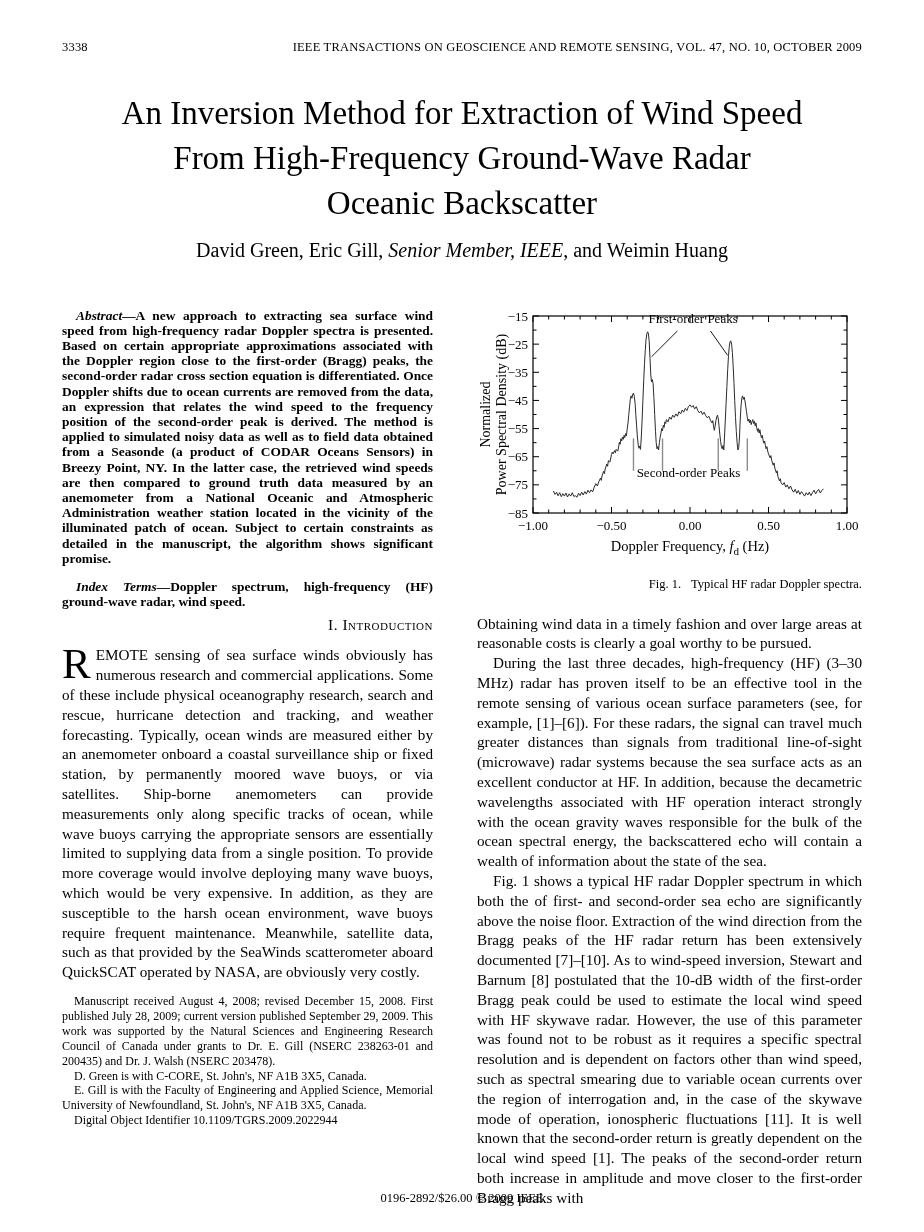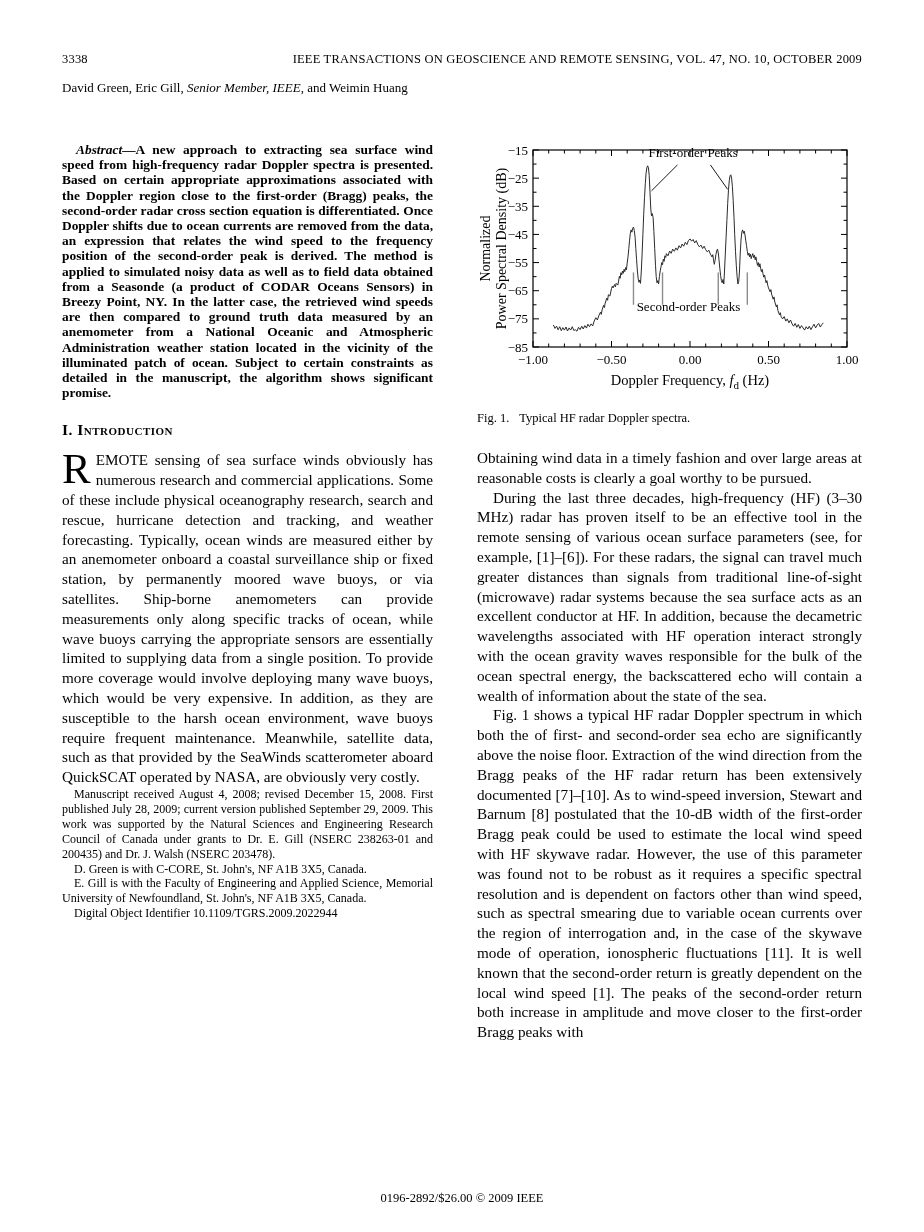--- a/index.html
+++ b/index.html
@@ -3,75 +3,83 @@
 <meta charset="utf-8">
 <style>
   * { margin:0; padding:0; box-sizing:border-box; }
   html,body { background:#ffffff; }
   body {
     width:924px; height:1232px;
     color:#000;
     font-family:"Liberation Serif", serif;
     -webkit-font-smoothing:antialiased;
   }
-  .page { position:relative; width:924px; height:1232px; padding:52px 62px 0 62px; overflow:hidden; }
+  .page { position:relative; width:924px; height:1232px; padding:40px 62px 0 62px; overflow:hidden; }
 
   .running-head { display:flex; justify-content:space-between; font-size:12.5px; letter-spacing:0.2px; }
 
   .title { text-align:center; margin-top:36px; font-size:33px; font-weight:400; line-height:1.36; }
-  .authors { margin-top:13px; font-size:13px; }
+  .authors { text-align:center; margin-top:13px; font-size:20px; }
   .authors .it { font-style:italic; }
 
   .columns { display:flex; gap:44px; margin-top:46px; }
   .col { width:385px; text-align:justify; }
 
   .abstract, .index-terms { font-weight:bold; font-size:13.4px; line-height:15.2px; text-indent:14px; }
   .lead-it { font-style:italic; }
   .index-terms { margin-top:13px; }
 
-  .section-heading { text-align:left; font-weight:700; font-size:15.5px; margin-top:21px; font-variant:small-caps; letter-spacing:0.5px; }
+  .section-heading { text-align:right; font-weight:400; font-size:15.5px; margin-top:7px; font-variant:small-caps; letter-spacing:0.5px; }
 
   .body-par { font-size:15.2px; line-height:19.8px; text-indent:16px; }
   .no-indent { text-indent:0; }
   .intro-par { margin-top:11px; text-indent:0; }
   .dropcap { float:left; font-size:43px; line-height:34px; padding:2px 5px 0 0; }
 
-  .footnotes { font-size:12px; line-height:14.9px; }
+  .footnotes { margin-top:12px; font-size:12px; line-height:14.9px; }
   .footnotes p { text-indent:12px; }
 
   figure { margin:0; }
-  .figcaption { font-size:12.5px; margin-top:13px; text-align:left; text-indent:0; }
+  .figcaption { font-size:12.5px; margin-top:13px; text-align:right; text-indent:0; }
   .figcaption .cap-gap { display:inline-block; width:10px; }
   .fig-body { margin-top:22px; }
   .fig-body p + p { margin-top:0; }
 
   .page-footer { position:absolute; left:0; bottom:26px; width:100%; text-align:center; font-size:12.5px; }
 
   svg text { font-family:"Liberation Serif", serif; }
 </style>
 </head>
 <body>
 
 <div class="page">
 
   <div class="running-head">
     <span>3338</span>
     <span>IEEE TRANSACTIONS ON GEOSCIENCE AND REMOTE SENSING, VOL. 47, NO. 10, OCTOBER 2009</span>
   </div>
 
+  <h1 class="title">
+    <span style="display:block">An Inversion Method for Extraction of Wind Speed</span>
+    <span style="display:block">From High-Frequency Ground-Wave Radar</span>
+    <span style="display:block">Oceanic Backscatter</span>
+  </h1>
 
   <div class="authors">
     <span>David Green, Eric Gill, </span><span class="it">Senior Member, IEEE</span><span>, and Weimin Huang</span>
   </div>
 
   <div class="columns">
 
     <div class="col">
       <p class="abstract">
         <span class="lead-it">Abstract—</span><span>A new approach to extracting sea surface wind speed from high-frequency radar Doppler spectra is presented. Based on certain appropriate approximations associated with the Doppler region close to the first-order (Bragg) peaks, the second-order radar cross section equation is differentiated. Once Doppler shifts due to ocean currents are removed from the data, an expression that relates the wind speed to the frequency position of the second-order peak is derived. The method is applied to simulated noisy data as well as to field data obtained from a Seasonde (a product of CODAR Oceans Sensors) in Breezy Point, NY. In the latter case, the retrieved wind speeds are then compared to ground truth data measured by an anemometer from a National Oceanic and Atmospheric Administration weather station located in the vicinity of the illuminated patch of ocean. Subject to certain constraints as detailed in the manuscript, the algorithm shows significant promise.</span>
+      </p>
+      <p class="index-terms">
+        <span class="lead-it">Index Terms—</span><span>Doppler spectrum, high-frequency (HF) ground-wave radar, wind speed.</span>
       </p>
 
       <h2 class="section-heading">I. Introduction</h2>
 
       <p class="body-par intro-par">
         <span class="dropcap">R</span><span>EMOTE sensing of sea surface winds obviously has numerous research and commercial applications. Some of these include physical oceanography research, search and rescue, hurricane detection and tracking, and weather forecasting. Typically, ocean winds are measured either by an anemometer onboard a coastal surveillance ship or fixed station, by permanently moored wave buoys, or via satellites. Ship-borne anemometers can provide measurements only along specific tracks of ocean, while wave buoys carrying the appropriate sensors are essentially limited to supplying data from a single position. To provide more coverage would involve deploying many wave buoys, which would be very expensive. In addition, as they are susceptible to the harsh ocean environment, wave buoys require frequent maintenance. Meanwhile, satellite data, such as that provided by the SeaWinds scatterometer aboard QuickSCAT operated by NASA, are obviously very costly.</span>
       </p>
 
       <div class="footnotes">
         <p>Manuscript received August 4, 2008; revised December 15, 2008. First published July 28, 2009; current version published September 29, 2009. This work was supported by the Natural Sciences and Engineering Research Council of Canada under grants to Dr. E. Gill (NSERC 238263-01 and 200435) and Dr. J. Walsh (NSERC 203478).</p>

